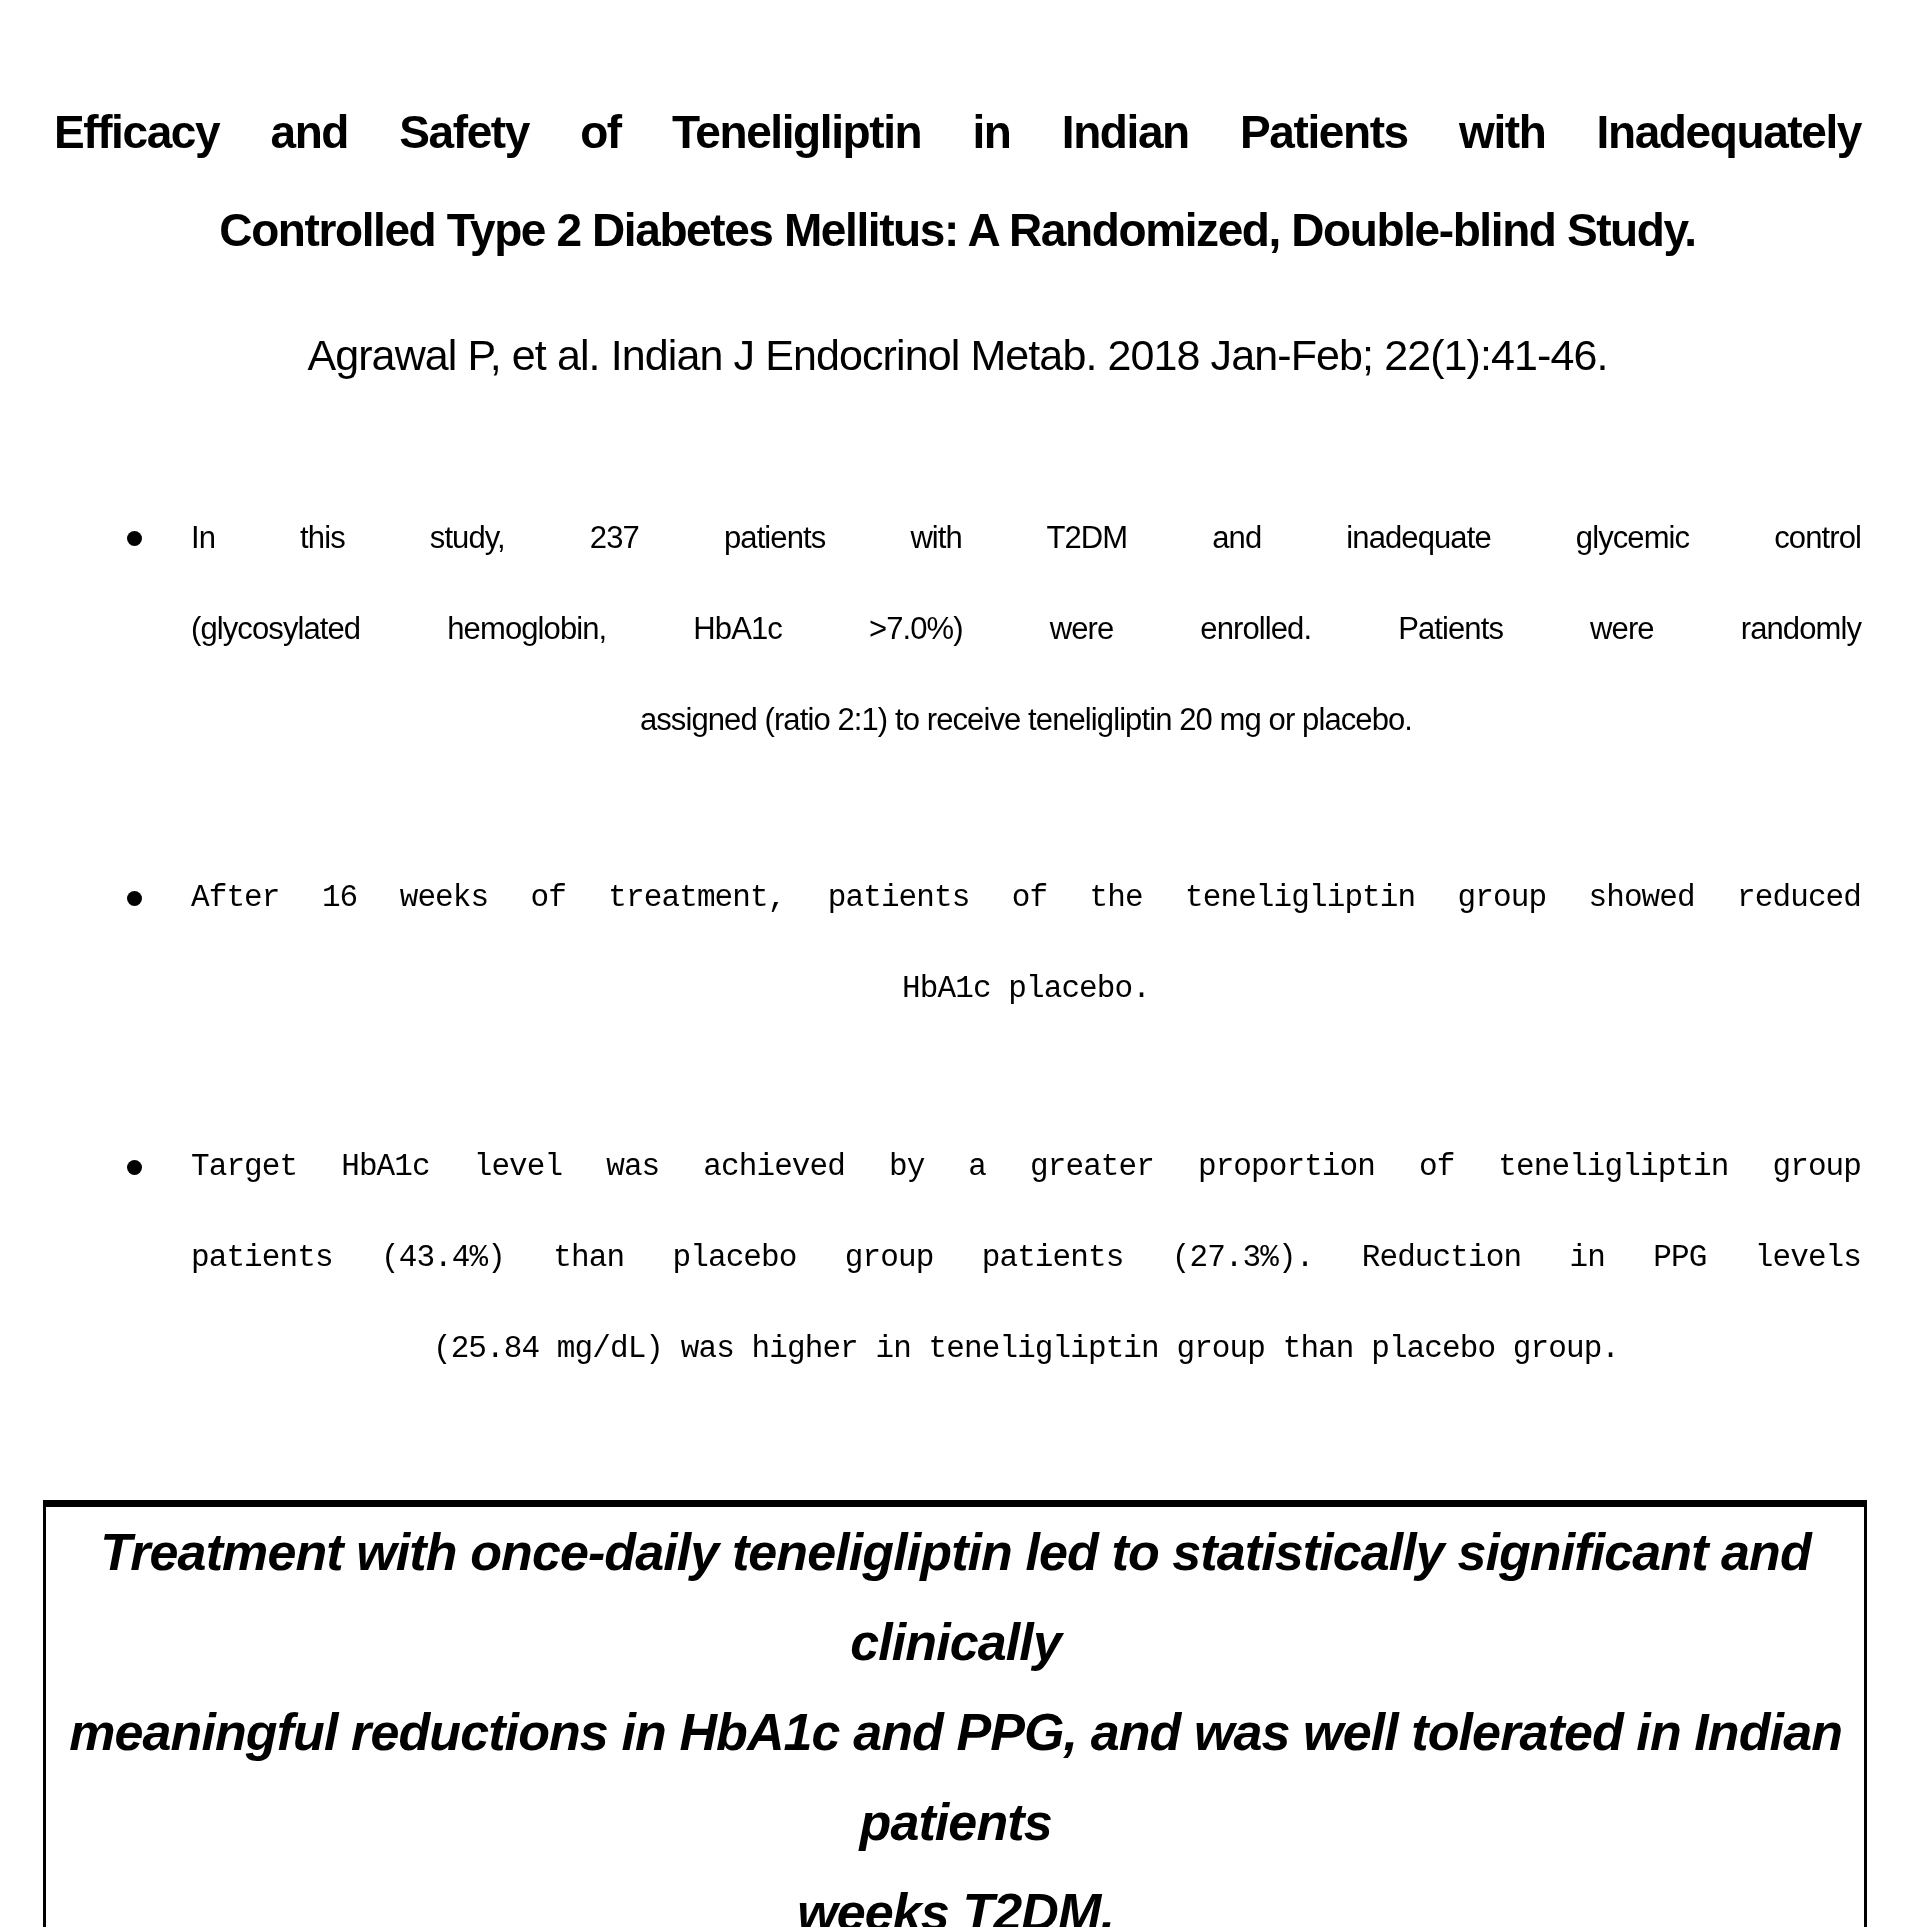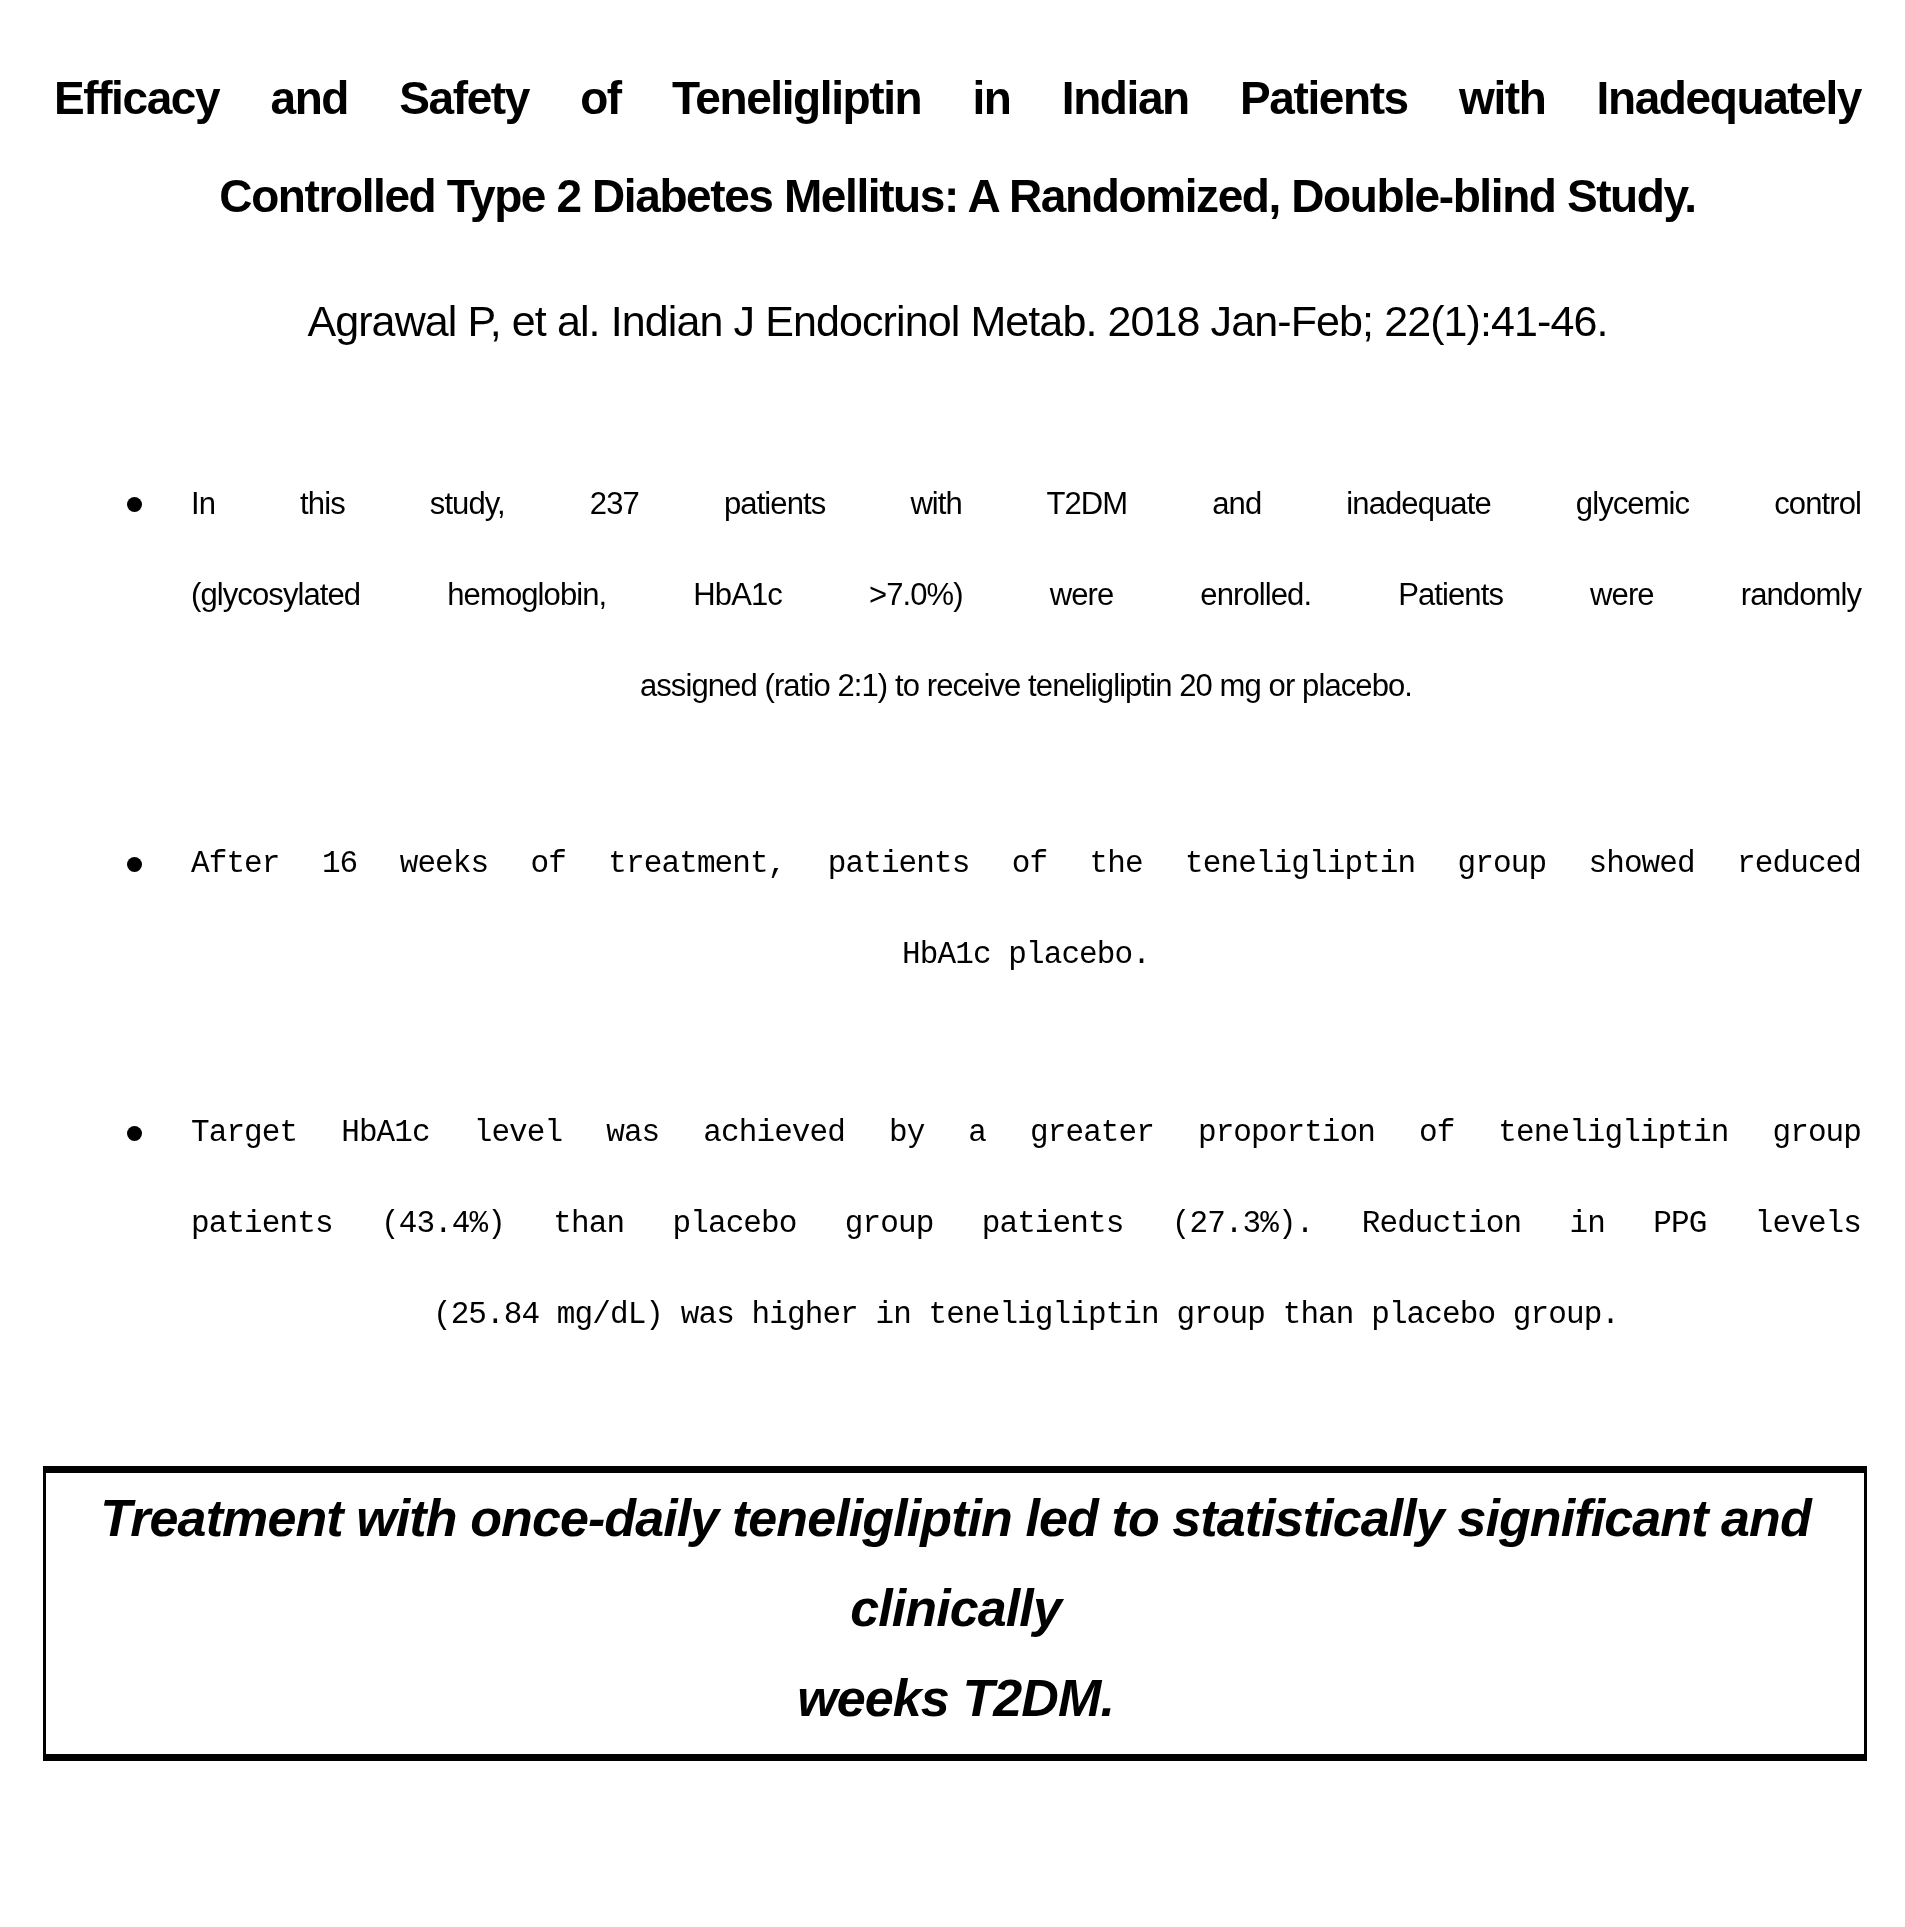--- a/index.html
+++ b/index.html
@@ -8,21 +8,21 @@
     background: #ffffff;
   }
   .page {
     position: relative;
     width: 1906px;
     height: 1928px;
     background: #ffffff;
     color: #000000;
     font-family: "Liberation Sans", sans-serif;
     box-sizing: border-box;
-    padding: 49px 45px 0 54px;
+    padding: 83px 45px 0 54px;
     overflow: hidden;
   }
   
   .ln {
     white-space: normal;
     text-align: center;
   }
   
   .ln.j {
     text-align: justify;
@@ -112,17 +112,18 @@
       <span class="dot"></span>
       <div class="ln j">Target HbA1c level was achieved by a greater proportion of teneligliptin group</div>
       <div class="ln j">patients (43.4%) than placebo group patients (27.3%). Reduction in PPG levels</div>
       <div class="ln">(25.84 mg/dL) was higher in teneligliptin group than placebo group.</div>
     </div>
 
   </div>
 
   <div class="conclusion-box">
     <div class="ln">Treatment with once-daily teneligliptin led to statistically significant and clinically</div>
+    <div class="ln">meaningful reductions in HbA1c and PPG, and was well tolerated in Indian patients</div>
     <div class="ln">weeks T2DM.</div>
   </div>
 
 </div>
 
 
 </body></html>

